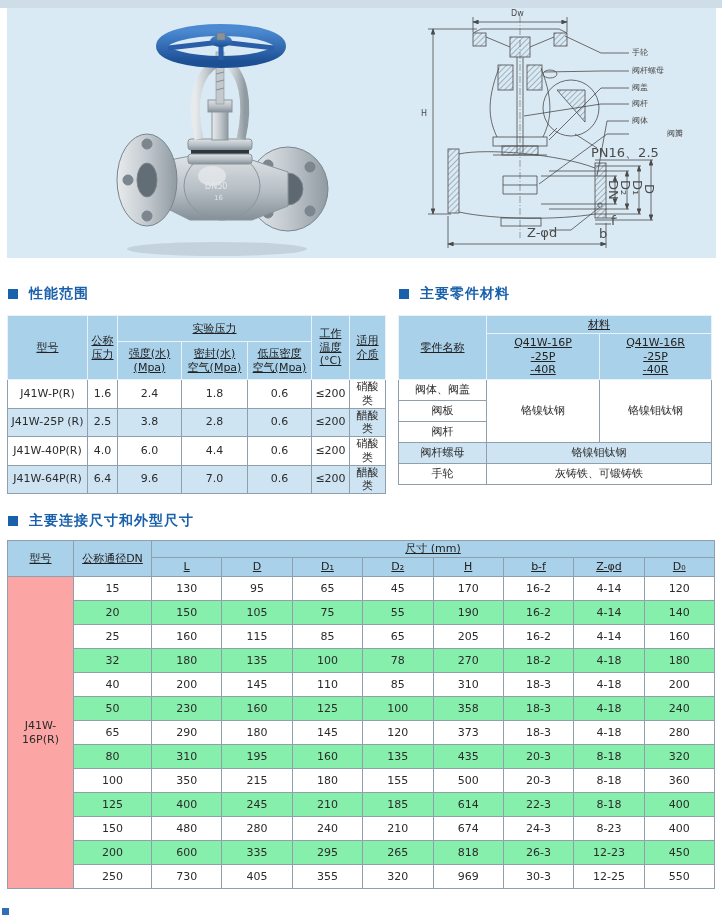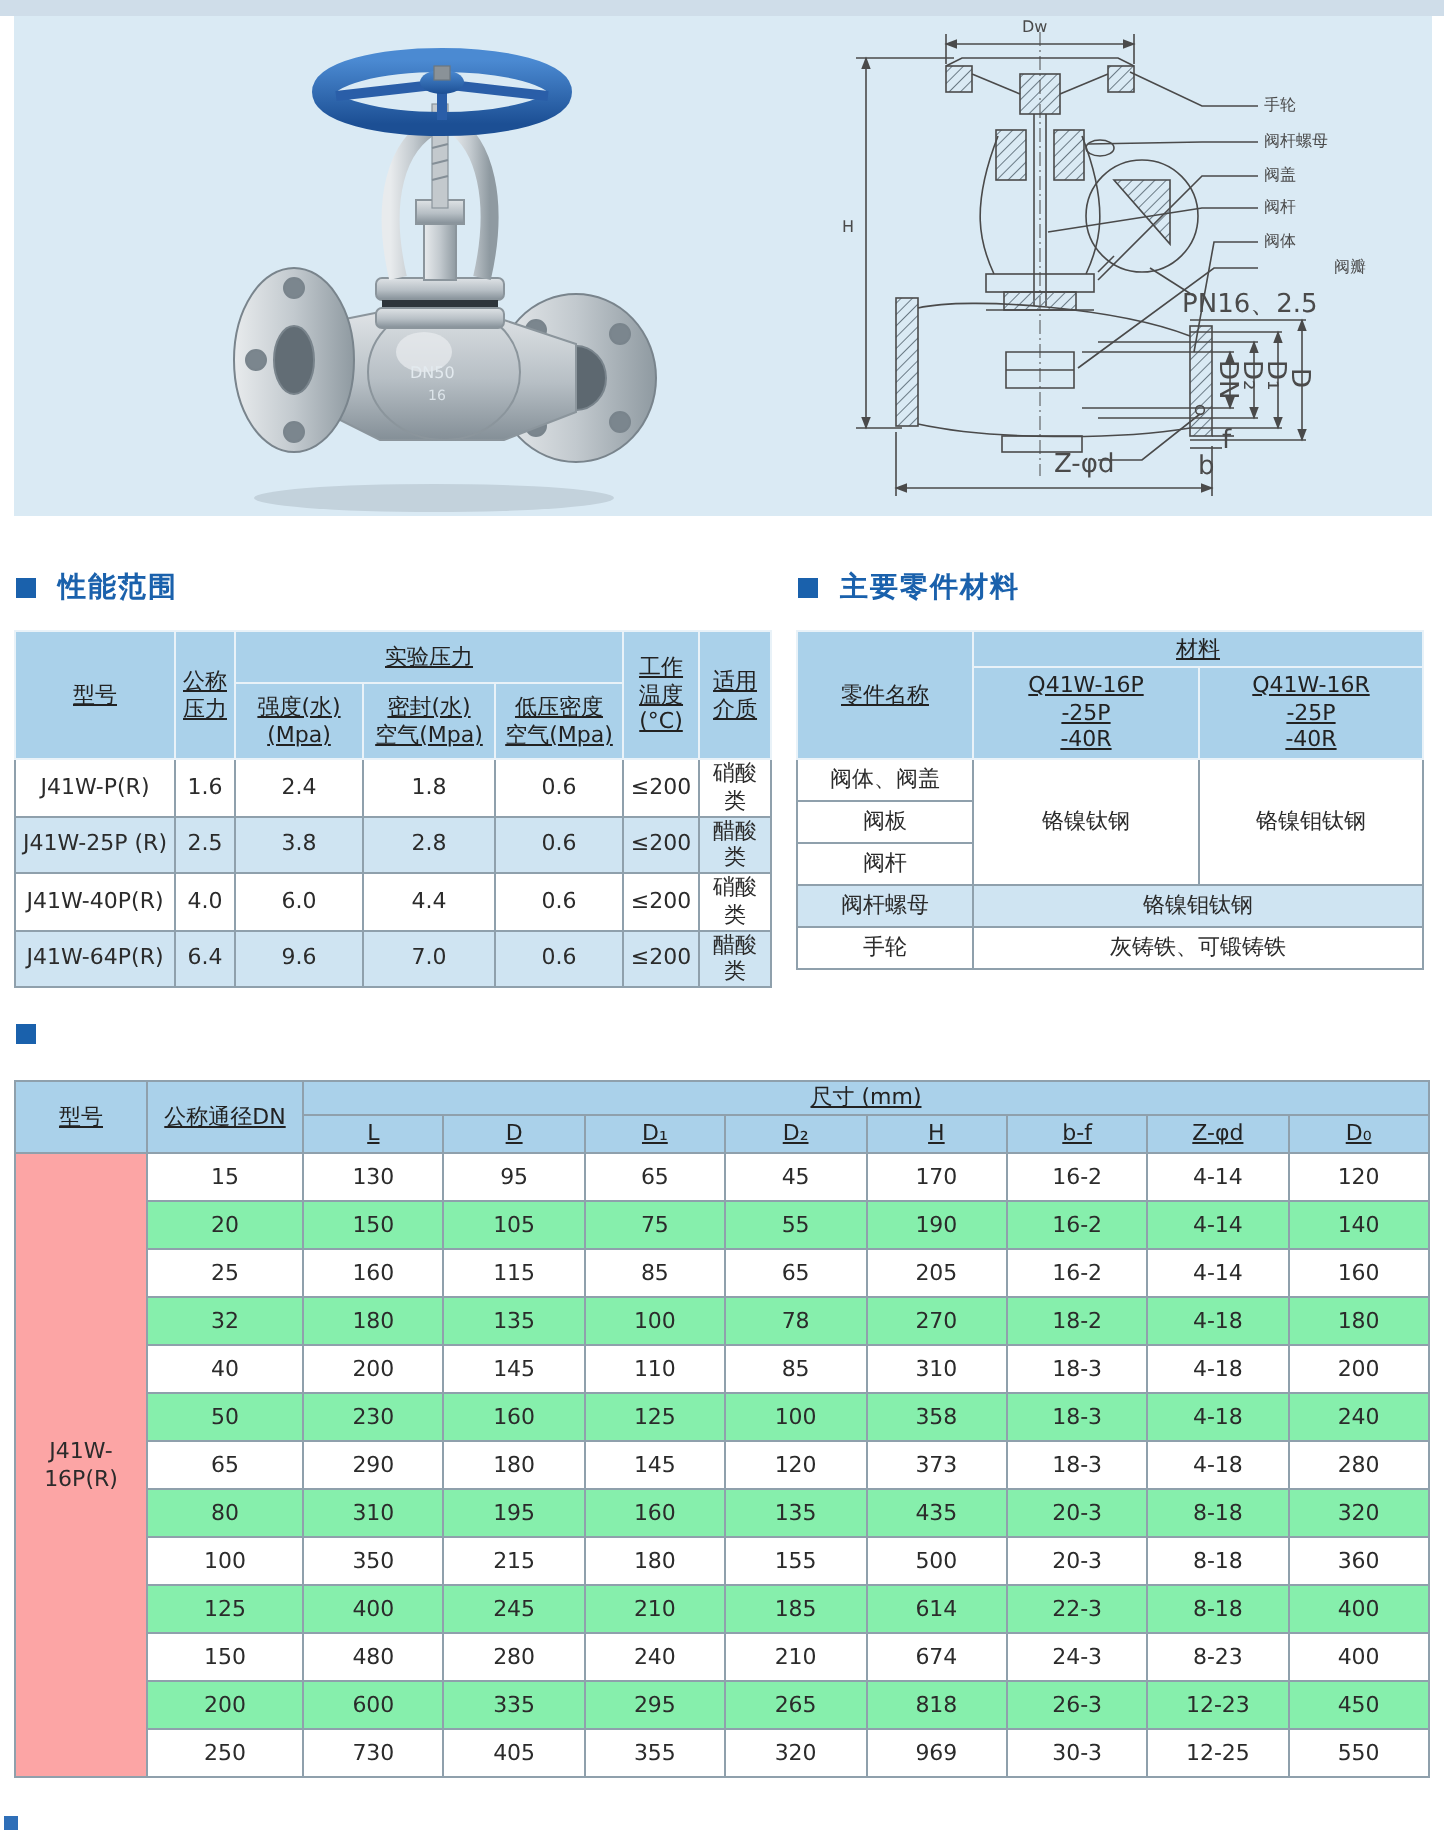--- a/index.html
+++ b/index.html
@@ -366,20 +366,21 @@
     </tr>
     <tr style="height:21px;">
       <td>手轮</td>
       <td colspan="2">灰铸铁、可锻铸铁</td>
     </tr>
   </tbody>
 </table>
 
 <div class="sec" id="sec-dims">
   <span class="bullet"></span>
+  <span class="t">主要连接尺寸和外型尺寸</span>
 </div>
 
 <table class="dims">
   <colgroup>
       <col style="width:66px">
       <col style="width:78px">
       <col>
       <col>
       <col>
       <col>

